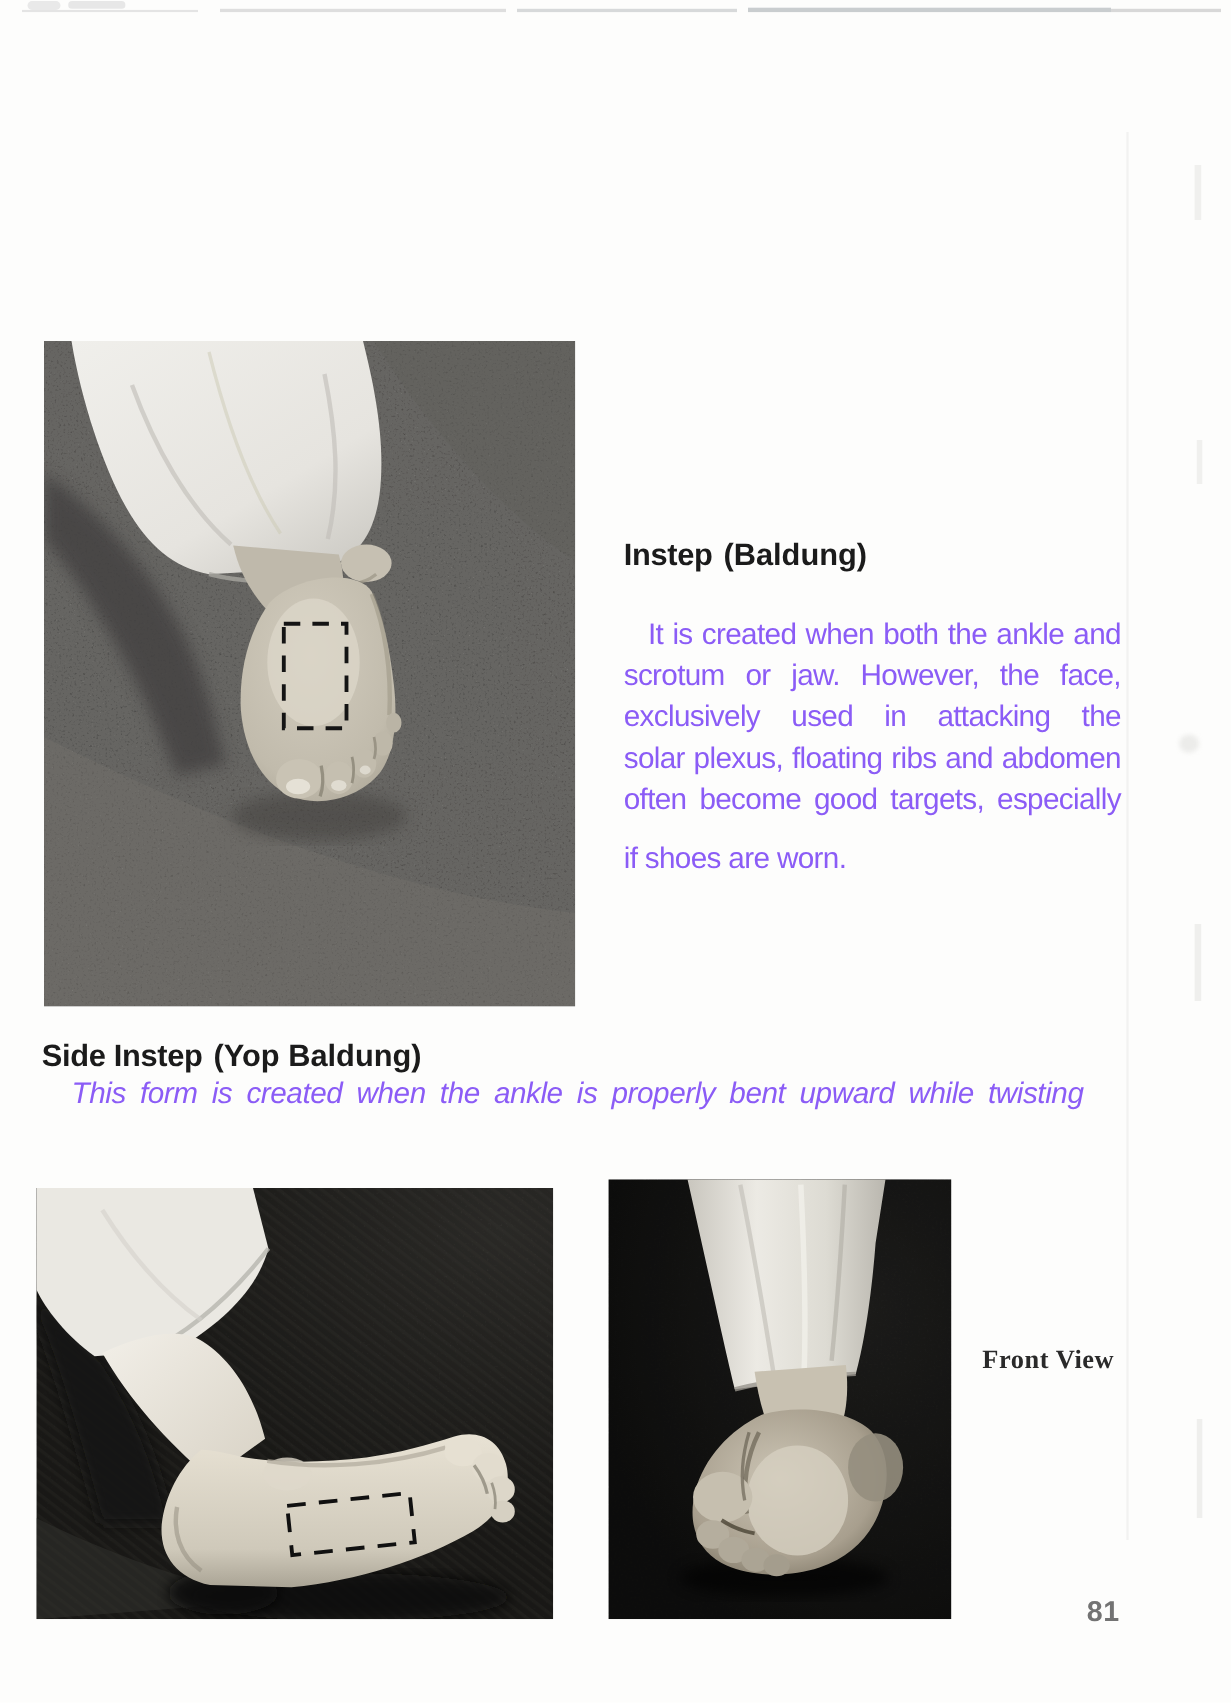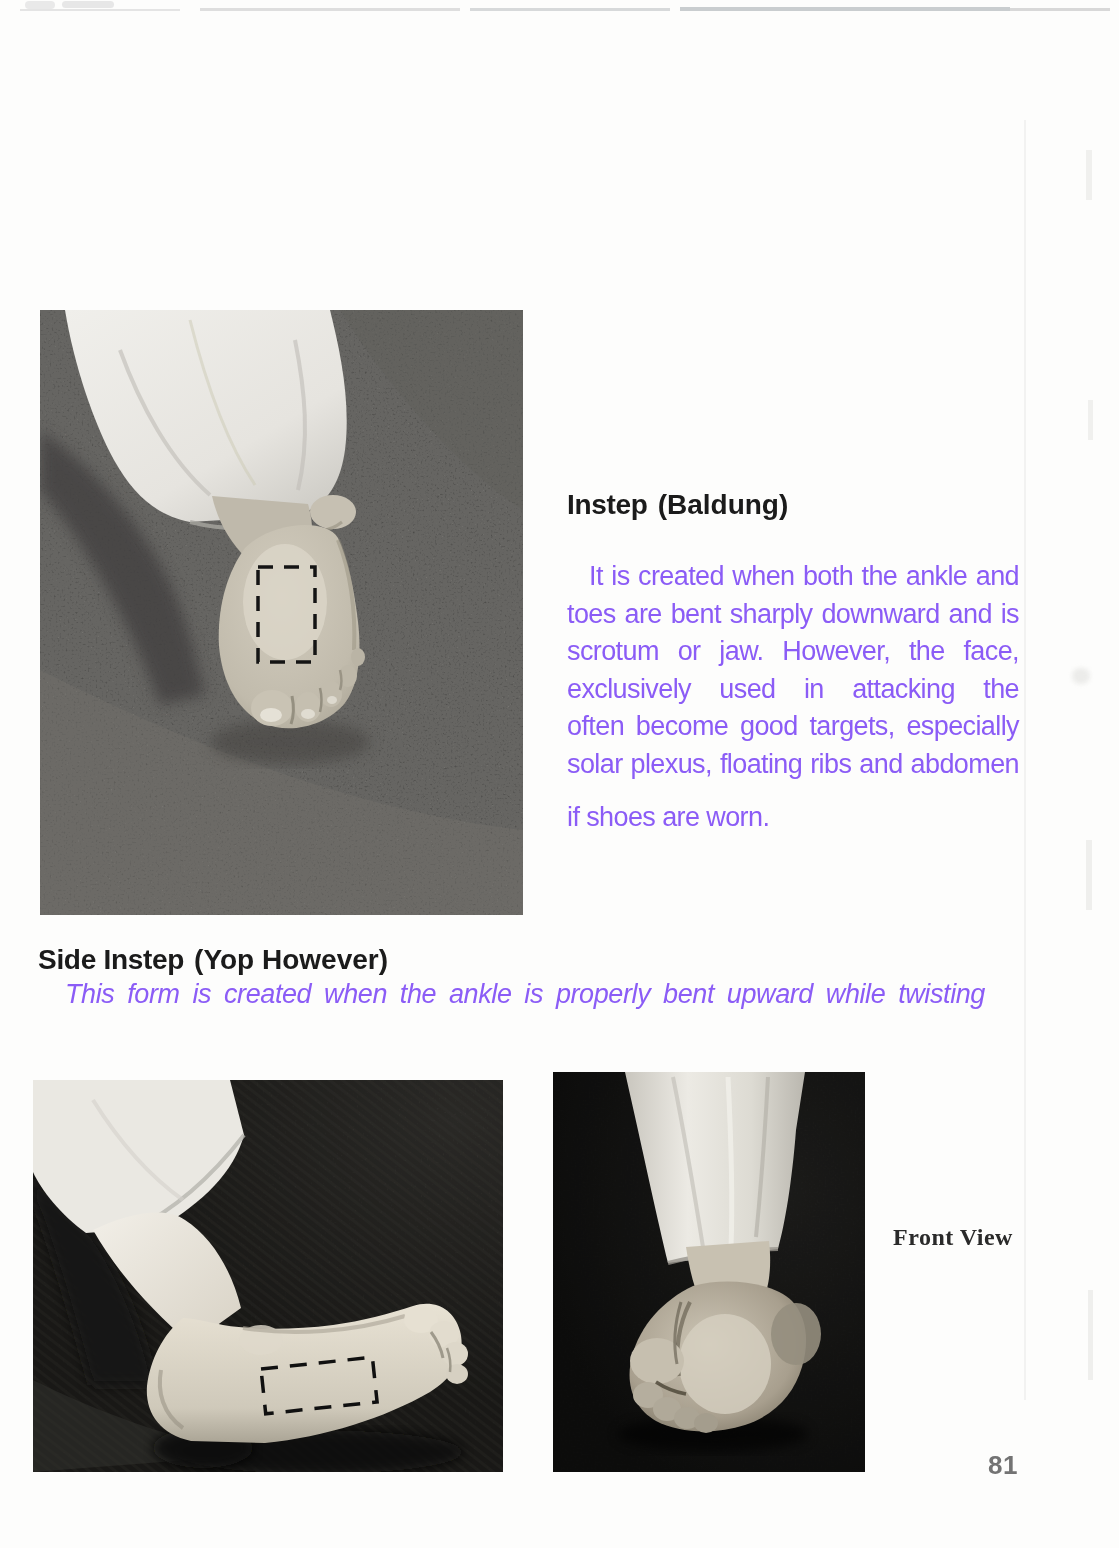--- a/index.html
+++ b/index.html
@@ -144,30 +144,29 @@
       </g>
       <rect x="218" y="257" width="57" height="95" fill="none" stroke="#141414" stroke-width="3.5" stroke-dasharray="15 11"></rect>
     </svg>
   </div>
 
   <div class="heading h-instep">
     <span>Instep</span><span class="romanized">(Baldung)</span>
   </div>
   <div class="para para1">
     <span class="jline indent">It is created when both the ankle and</span>
-    <span class="jline">toes are bent sharply downward and is</span>
     <span class="jline">scrotum or jaw. However, the face,</span>
     <span class="jline">exclusively used in attacking the</span>
+    <span class="jline">solar plexus, floating ribs and abdomen</span>
     <span class="jline">often become good targets, especially</span>
-    <span class="jline">solar plexus, floating ribs and abdomen</span>
     <span class="jline lastline">if shoes are worn.</span>
   </div>
 
   <div class="heading h-side">
-    <span>Side Instep</span><span class="romanized">(Yop However)</span>
+    <span>Side Instep</span><span class="romanized">(Yop Baldung)</span>
   </div>
   <div class="para para2">
     <span class="jline indent2">This form is created when the ankle is properly bent upward while twisting</span>
   </div>
 
   <div class="photo" style="left:33px;top:1080px;width:470px;height:392px;">
     <svg width="470" height="392" viewBox="0 0 470 392" xmlns="http://www.w3.org/2000/svg">
       <defs>
         <filter id="g2-dark">
             <feTurbulence type="fractalNoise" baseFrequency="0.5" numOctaves="3" seed="5" stitchTiles="stitch"></feTurbulence>

